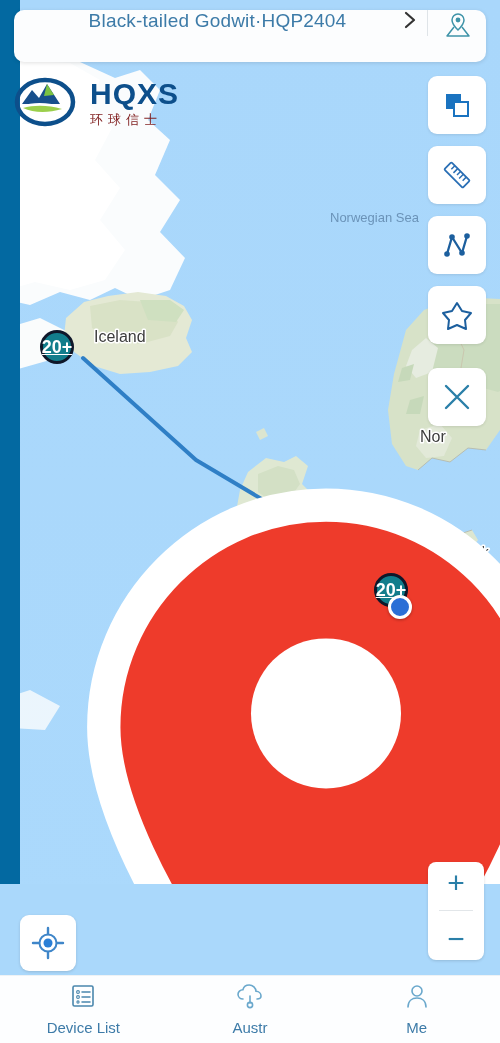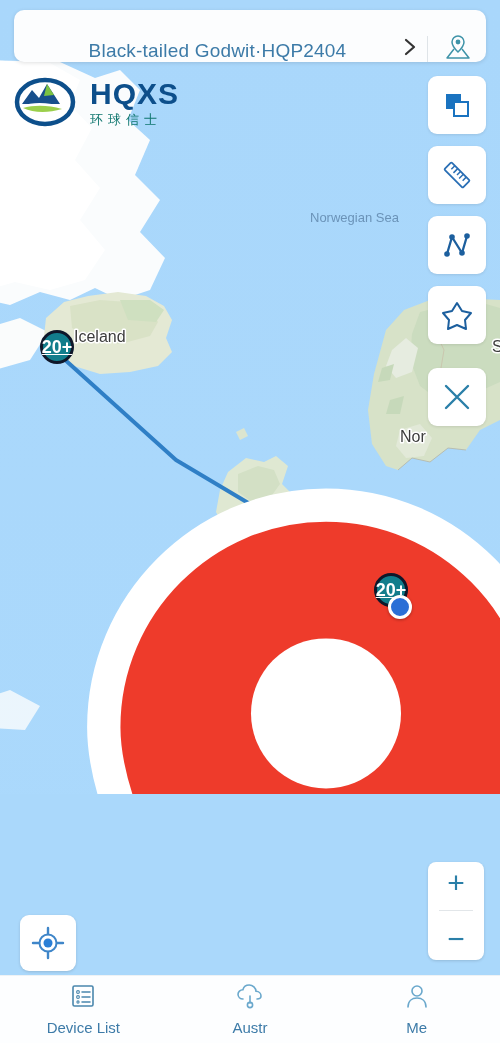--- a/index.html
+++ b/index.html
@@ -5,58 +5,58 @@
   * { box-sizing: border-box; margin: 0; padding: 0; }
   html, body {
     width: 500px; height: 1043px;
     font-family: "Liberation Sans", sans-serif;
     overflow: hidden; background: #aad8fb;
   }
   #app { position: relative; width: 500px; height: 1043px; overflow: hidden; }
 
   
   #map {
-    position: absolute; left: 0; top: 0; width: 500px; height: 794px;
-    background: #0369a1; overflow: hidden;
+    position: absolute; left: 0; top: 0; width: 500px; height: 884px;
+    background: #0369a1; overflow: hidden; padding-left: 20px;
   }
   #map svg { display: block; width: 500px; height: 975px; }
 
   .map-label {
     font-family: "Liberation Sans", sans-serif;
     fill: #3c3c3c; font-size: 15px;
     paint-order: stroke fill; stroke: #ffffff; stroke-width: 3px;
     stroke-linejoin: round;
   }
   .map-label.country { font-size: 16px; }
   .map-label.sea { fill: #6b93b8; stroke: none; font-size: 13px; }
   .map-label.small { font-size: 14px; }
 
   
   #titlebar {
     position: absolute; left: 14px; top: 10px; width: 472px; height: 52px;
     background: #fcfdfe; border-radius: 10px;
     box-shadow: 0 1px 4px rgba(0,0,0,0.12);
-    display: flex; align-items: flex-end; z-index: 40;
+    display: flex; align-items: flex-start; z-index: 40;
   }
   #title-text {
     flex: 1; text-align: center; color: #3d7ba8;
     font-size: 19px; letter-spacing: .2px; padding-left: 26px;
     white-space: nowrap; overflow: hidden;
   }
   #title-chevron { width: 30px; color: #333; font-size: 19px; text-align: center; }
   #title-divider { width: 1px; height: 26px; background: #dfe4e8; margin: 0 2px; }
   #title-pin { width: 56px; display: flex; align-items: center; justify-content: center; }
 
   
   #logo { position: absolute; left: 14px; top: 74px; z-index: 30;
           display: flex; align-items: center; }
   #logo-mark { width: 62px; height: 56px; }
   #logo-words { margin-left: 14px; }
   #logo-en { color: #0d4f8b; font-size: 30px; font-weight: bold; letter-spacing: 1px; line-height: 1; }
-  #logo-cn { color: #0f766e; font-size: 13px; letter-spacing: 5px; margin-top: 4px; line-height: 1; }
+  #logo-cn { color: #7f1d1d; font-size: 13px; letter-spacing: 5px; margin-top: 4px; line-height: 1; }
 
   
   #toolbar { position: absolute; right: 14px; top: 76px; z-index: 35; }
   .tool-btn {
     width: 58px; height: 58px; background: #ffffff; border-radius: 9px;
     margin-bottom: 12px; display: flex; align-items: center; justify-content: center;
     box-shadow: 0 1px 3px rgba(0,0,0,0.10); cursor: pointer;
   }
   #tool-close { margin-top: 24px; }
 

